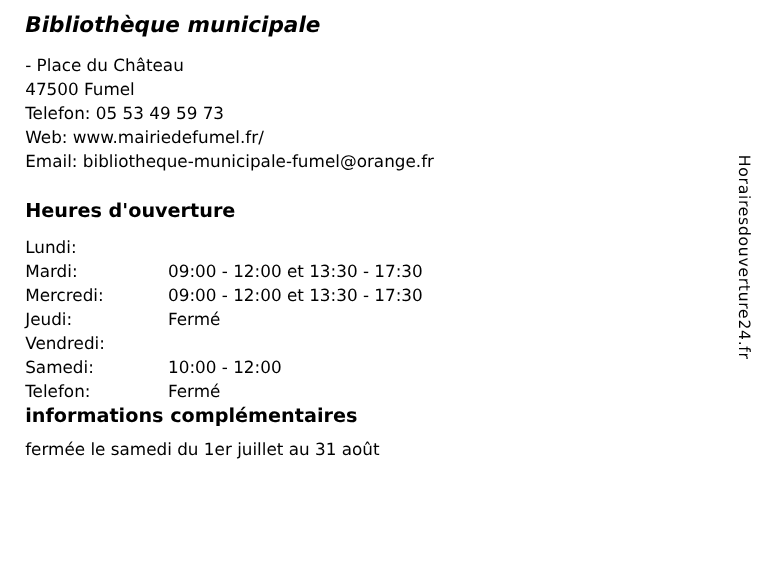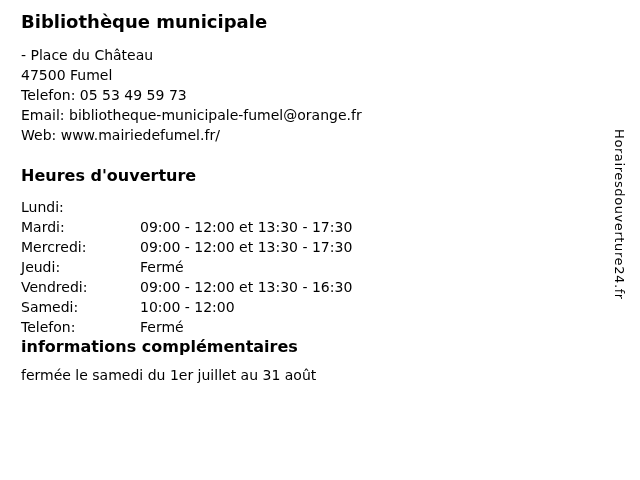--- a/index.html
+++ b/index.html
@@ -22,20 +22,21 @@
     top: 0;
     width: 560px;
   }
   .title {
     margin: 0;
     padding-top: 11px;
     font-size: 18px;
     line-height: 22px;
     font-weight: bold;
     color: #000000;
+    font-style: italic;
   }
   .contact {
     margin-top: 12px;
     font-size: 14px;
     line-height: 20px;
   }
   .section-heading {
     margin: 0;
     font-size: 16px;
     line-height: 19px;
@@ -77,22 +78,22 @@
 
 <div class="page">
   <div class="content">
 
     <h1 class="title">Bibliothèque municipale</h1>
 
     <div class="contact">
       <div>- Place du Château</div>
       <div>47500 Fumel</div>
       <div>Telefon: 05 53 49 59 73</div>
+      <div>Web: www.mairiedefumel.fr/</div>
       <div>Email: bibliotheque-municipale-fumel@orange.fr</div>
-      <div>Web: www.mairiedefumel.fr/</div>
     </div>
 
     <h2 class="section-heading hours-heading">Heures d'ouverture</h2>
 
     <div class="hours-table">
       <div class="hours-row">
         <span class="hours-day">Lundi:</span>
       </div>
       <div class="hours-row">
         <span class="hours-day">Mardi:</span>
@@ -101,21 +102,20 @@
       <div class="hours-row">
         <span class="hours-day">Mercredi:</span>
         <span class="hours-time">09:00 - 12:00 et 13:30 - 17:30</span>
       </div>
       <div class="hours-row">
         <span class="hours-day">Jeudi:</span>
         <span class="hours-time">Fermé</span>
       </div>
       <div class="hours-row">
         <span class="hours-day">Vendredi:</span>
-        <span class="hours-time">09:00 - 12:00 et 13:30 - 16:30</span>
       </div>
       <div class="hours-row">
         <span class="hours-day">Samedi:</span>
         <span class="hours-time">10:00 - 12:00</span>
       </div>
       <div class="hours-row">
         <span class="hours-day">Telefon:</span>
         <span class="hours-time">Fermé</span>
       </div>
     </div>

